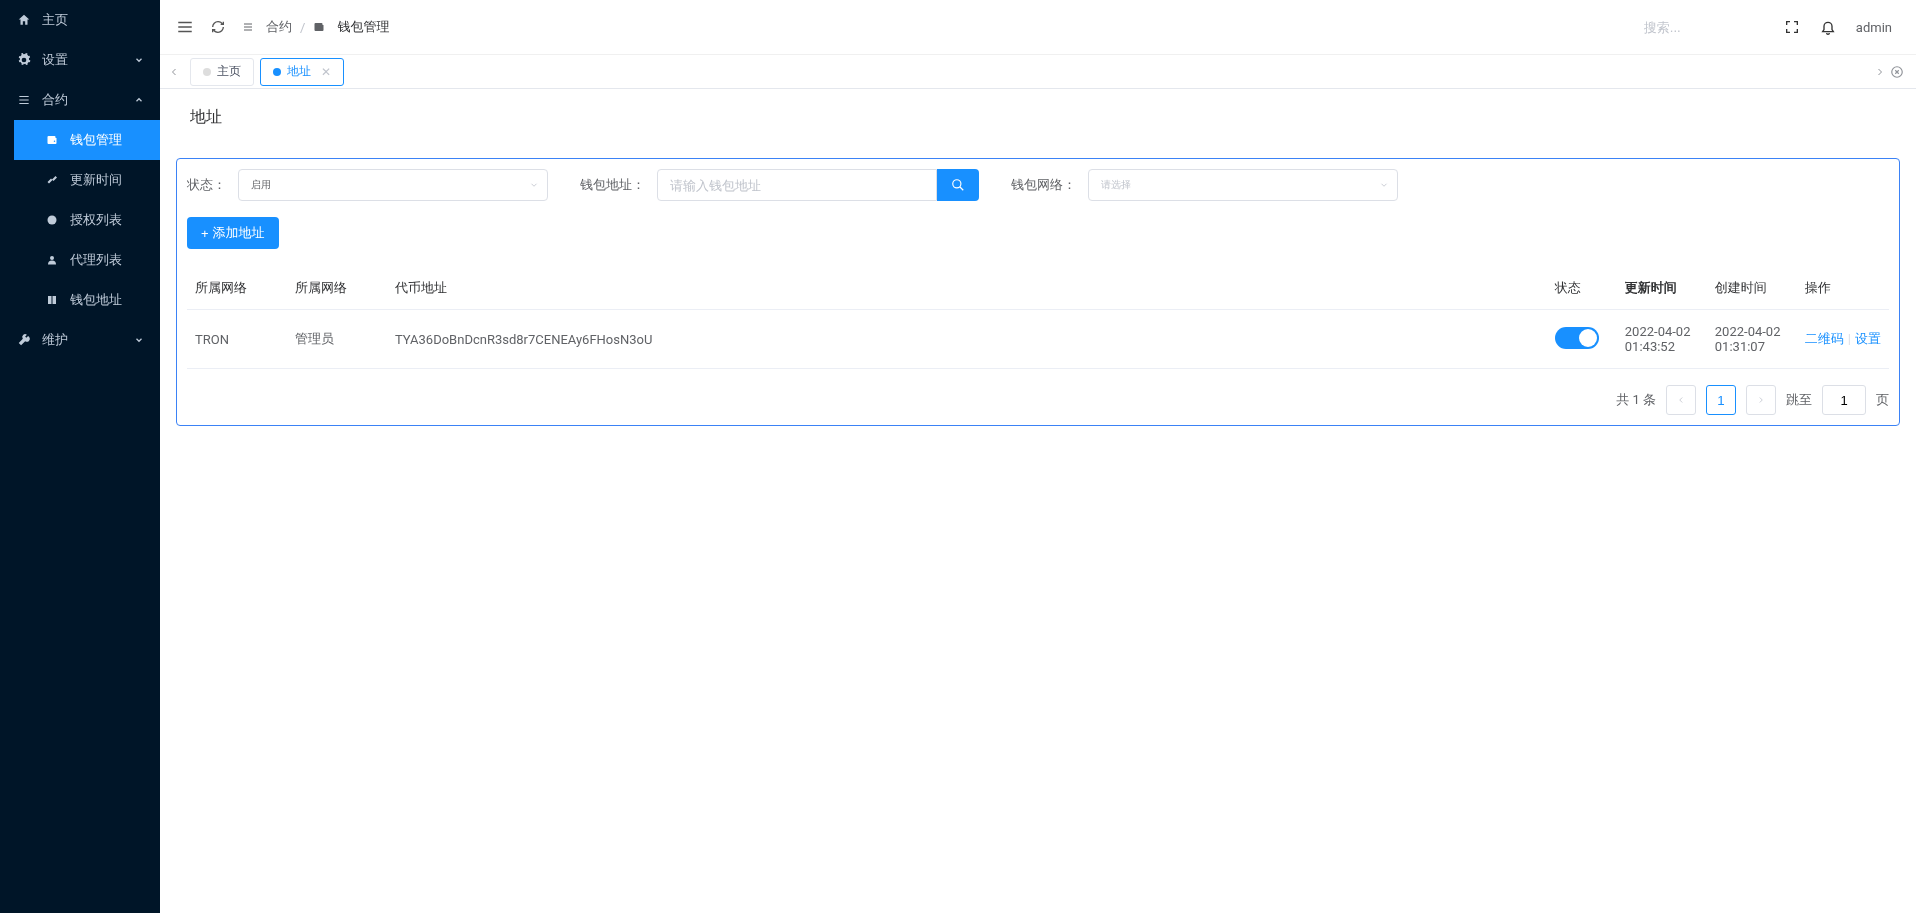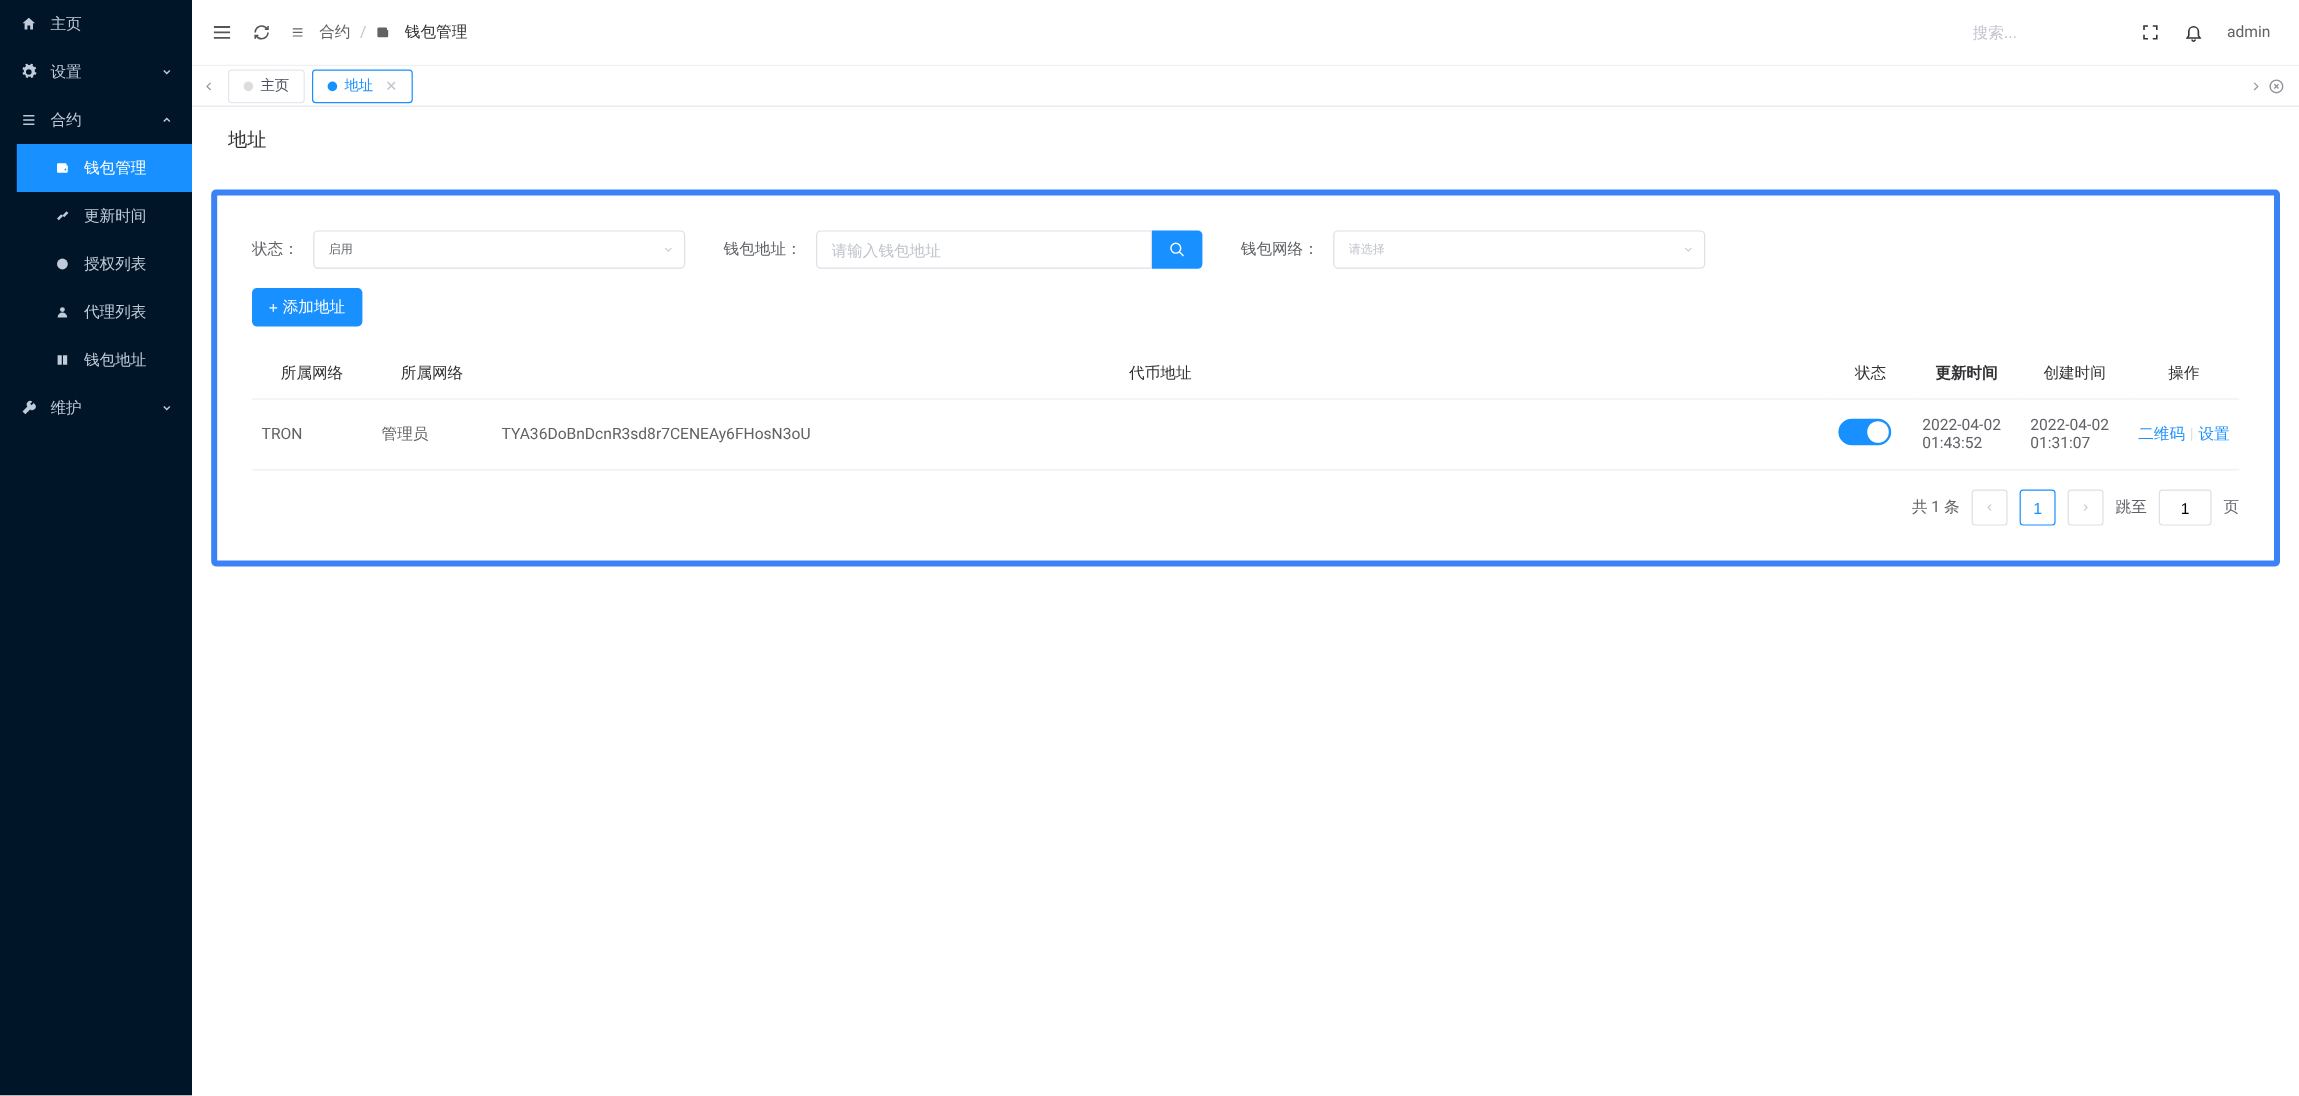--- a/index.html
+++ b/index.html
@@ -39,39 +39,39 @@
     .tab .dot { width: 8px; height: 8px; border-radius: 50%; margin-right: 6px; background: #ddd; }
     .tab.active { border-color: #1890ff; color: #1890ff; }
     .tab.active .dot { background: #1890ff; }
     .tab .close { margin-left: 10px; color: #c0c4cc; cursor: pointer; font-size: 12px; }
     .tabs-extra { display: flex; align-items: center; gap: 8px; padding-right: 8px; }
     
     
     .content { flex: 1; overflow-y: auto; padding: 0; }
     .page-title { padding: 18px 30px 14px; font-size: 16px; color: #303133; }
     
-    .card { margin: 16px; background: #fff; border: 5px solid #3b82f6; border-radius: 4px; padding: 29px; }
+    .card { margin: 16px; background: #fff; border: 1px solid #3b82f6; border-radius: 4px; padding: 10px; }
     
     
     .filters { display: flex; align-items: center; gap: 32px; flex-wrap: wrap; }
     .filter-item { display: flex; align-items: center; gap: 12px; }
     .filter-label { font-size: 13px; color: #606266; white-space: nowrap; }
     .select { position: relative; border: 1px solid #dcdfe6; border-radius: 4px; height: 32px; display: flex; align-items: center; padding: 0 28px 0 12px; font-size: 10px; color: #606266; cursor: pointer; background: #fff; width: 310px; }
     .select .placeholder { color: #c0c4cc; }
     .select .chev { position: absolute; right: 8px; color: #c0c4cc; font-size: 12px; }
     .text-input { border: 1px solid #dcdfe6; border-radius: 4px 0 0 4px; height: 32px; padding: 0 12px; font-size: 13px; outline: none; width: 280px; color: #606266; }
     .text-input::placeholder { color: #c0c4cc; }
     .search-btn { height: 32px; width: 42px; background: #1890ff; border: none; border-radius: 0 4px 4px 0; cursor: pointer; display: inline-flex; align-items: center; justify-content: center; color: #fff; }
     .input-group { display: flex; align-items: stretch; }
     
     .add-btn { margin-top: 16px; height: 32px; padding: 0 14px; background: #1890ff; color: #fff; border: none; border-radius: 4px; cursor: pointer; font-size: 13px; display: inline-flex; align-items: center; gap: 4px; }
     
     
     .table { width: 100%; margin-top: 18px; border-collapse: collapse; }
-    .table th { text-align: center; font-weight: 500; font-size: 13px; color: #303133; padding: 12px 8px; border-bottom: 1px solid #ebeef5; }
+    .table th { text-align: left; font-weight: 500; font-size: 13px; color: #303133; padding: 12px 8px; border-bottom: 1px solid #ebeef5; }
     .table td { font-size: 13px; color: #606266; padding: 14px 8px; border-bottom: 1px solid #ebeef5; vertical-align: middle; }
     .switch { width: 44px; height: 22px; background: #1890ff; border-radius: 11px; position: relative; cursor: pointer; display: inline-block; }
     .switch::after { content: ""; position: absolute; width: 18px; height: 18px; background: #fff; border-radius: 50%; top: 2px; right: 2px; }
     .link { color: #1890ff; cursor: pointer; }
     .actions-cell { white-space: nowrap; }
     .actions-cell .divider { color: #dcdfe6; margin: 0 4px; }
     
     
     .pagination { display: flex; align-items: center; justify-content: flex-end; margin-top: 16px; gap: 10px; font-size: 13px; color: #606266; }
     .page-btn { width: 30px; height: 30px; border: 1px solid #dcdfe6; border-radius: 3px; background: #fff; display: inline-flex; align-items: center; justify-content: center; cursor: pointer; color: #606266; }

